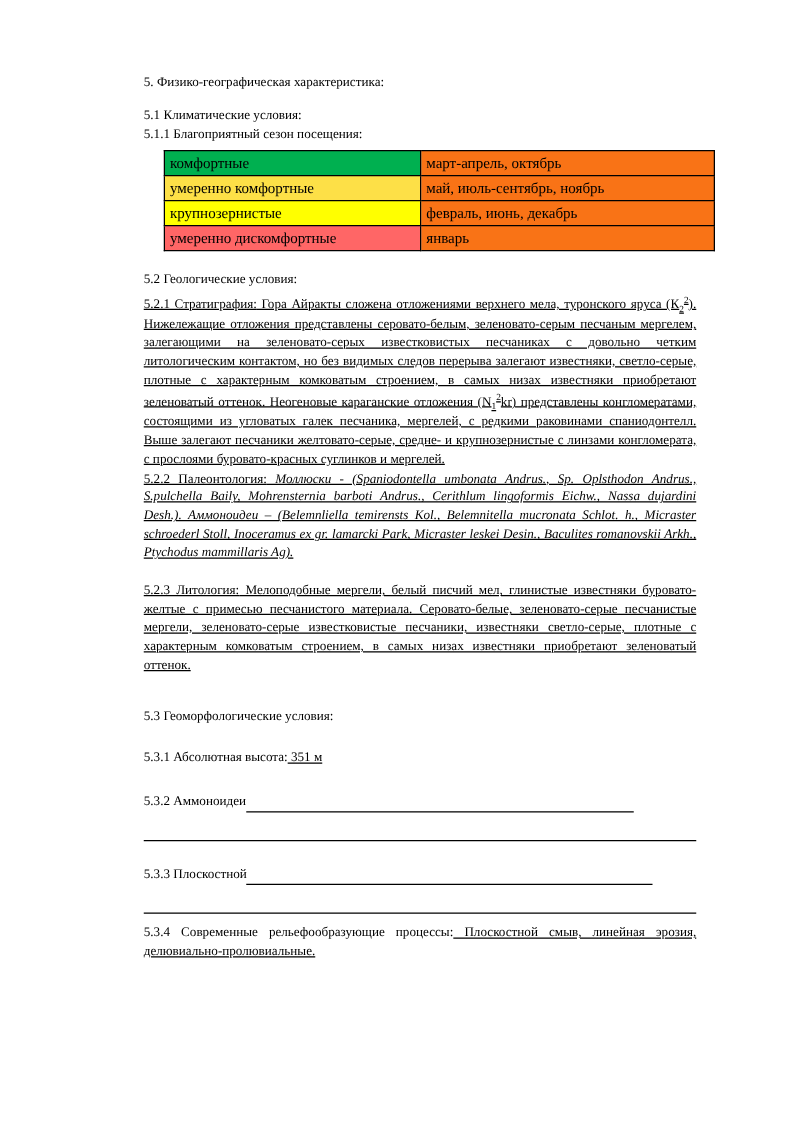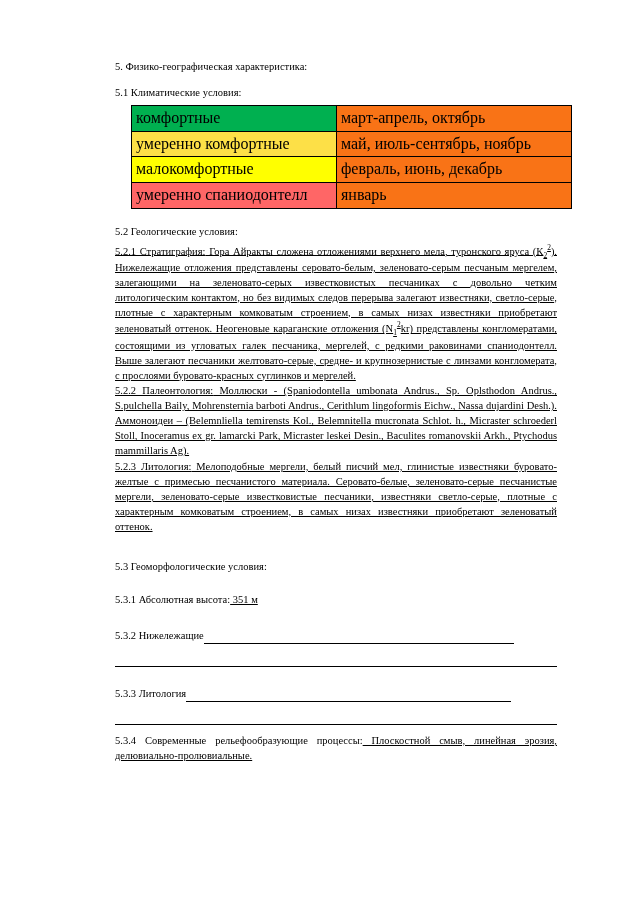--- a/index.html
+++ b/index.html
@@ -43,29 +43,29 @@
   
   table.comfort {
     border-collapse: collapse;
     margin: 4px 0 0 16px;
     width: 426px;
     table-layout: fixed;
   }
   table.comfort td {
     border: 1px solid #000;
     padding: 1px 4px;
-    font-size: 16px;
+    font-size: 12px;
     height: 15px;
     vertical-align: middle;
   }
   table.comfort td.label { width: 196px; }
   table.comfort td.value { width: 226px; background: #f97316; }
 
   .u { text-decoration: underline; }
-  .i { }
+  .i { font-style: italic; }
 
   .body-block {
     text-align: justify;
     text-justify: inter-word;
   }
   .sub { vertical-align: sub; font-size: 7.5px; }
   .sup { vertical-align: super; font-size: 7.5px; }
 
   .fill-line {
     display: inline-block;
@@ -81,83 +81,84 @@
 <body>
 
 <div class="page">
   <div class="content">
 
     <div class="para">5. Физико-географическая характеристика:</div>
 
     <div class="spacer-sm"></div>
 
     <div class="para">5.1 Климатические условия:</div>
+    <div class="para">5.1.1 Благоприятный сезон посещения:</div>
 
     <table class="comfort">
       <tbody>
         <tr>
           <td class="label" style="background:#00b050">комфортные</td>
           <td class="value">март-апрель, октябрь</td>
         </tr>
         <tr>
           <td class="label" style="background:#fde047">умеренно комфортные</td>
           <td class="value">май, июль-сентябрь, ноябрь</td>
         </tr>
         <tr>
-          <td class="label" style="background:#ffff00">малокомфортные</td>
+          <td class="label" style="background:#ffff00">крупнозернистые</td>
           <td class="value">февраль, июнь, декабрь</td>
         </tr>
         <tr>
-          <td class="label" style="background:#ff6666">умеренно спаниодонтелл</td>
+          <td class="label" style="background:#ff6666">умеренно дискомфортные</td>
           <td class="value">январь</td>
         </tr>
       </tbody>
     </table>
 
     <div class="spacer-md"></div>
 
     <div class="para">5.2 Геологические условия:</div>
 
     <div class="spacer-xs" style="height:3px"></div>
 
     <div class="body-block">
       <span class="u">5.2.1  Стратиграфия:</span><span class="u"> Гора Айракты сложена отложениями верхнего мела, туронского яруса (К</span><span class="u sub">2</span><span class="u sup">2</span><span class="u">). Нижележащие отложения представлены серовато-белым, зеленовато-серым песчаным мергелем, залегающими на зеленовато-серых известковистых песчаниках с довольно четким литологическим контактом, но без видимых следов перерыва залегают известняки, светло-серые, плотные с характерным комковатым строением, в самых низах известняки приобретают зеленоватый оттенок. Неогеновые караганские отложения (N</span><span class="u sub">1</span><span class="u sup">2</span><span class="u">kr) представлены конгломератами, состоящими из угловатых галек песчаника, мергелей, с редкими раковинами спаниодонтелл. Выше залегают песчаники желтовато-серые, средне- и крупнозернистые с линзами конгломерата, с прослоями буровато-красных суглинков и мергелей.</span>
     </div>
 
     <div class="body-block" style="margin-top:1px">
       <span class="u">5.2.2  Палеонтология:</span><span class="u i">  Моллюски -  (Spaniodontella umbonata Andrus., Sp. Oplsthodon Andrus., S.pulchella Baily, Mohrensternia barboti Andrus., Cerithlum lingoformis Eichw., Nassa dujardini Desh.). Аммоноидеи – (Belemnliella temirensts Kol., Belemnitella mucronata Schlot. h., Micraster schroederl Stoll, Inoceramus ex gr. lamarcki Park, Micraster leskei Desin., Baculites romanovskii Arkh., Ptychodus mammillaris Ag).</span>
     </div>
 
-    <div class="body-block" style="margin-top:1px">
+    <div class="body-block" style="margin-top:15px">
       <span class="u">5.2.3  Литология:</span><span class="u">  Мелоподобные мергели, белый писчий мел, глинистые известняки буровато-желтые с примесью песчанистого материала. Серовато-белые, зеленовато-серые песчанистые мергели, зеленовато-серые известковистые песчаники, известняки светло-серые, плотные с характерным комковатым строением, в самых низах известняки приобретают зеленоватый оттенок.</span>
     </div>
 
     <div class="spacer-lg"></div>
 
     <div class="para">5.3 Геоморфологические условия:</div>
 
     <div class="spacer-xs"></div>
 
     <div class="para line-row">
       <span>5.3.1 Абсолютная высота:</span><span class="u"> 351 м</span>
     </div>
 
     <div class="spacer-xs" style="height:9px"></div>
 
     <div class="para line-row">
-      <span>5.3.2 Нижележащие</span><span class="fill-line" style="width:310px"></span>
+      <span>5.3.2 Аммоноидеи</span><span class="fill-line" style="width:310px"></span>
     </div>
     <div class="para" style="margin-top:8px">
       <span class="fill-line" style="width:442px"></span>
     </div>
 
     <div class="spacer-xs" style="height:8px"></div>
 
     <div class="para line-row">
-      <span>5.3.3 Литология</span><span class="fill-line" style="width:325px"></span>
+      <span>5.3.3 Плоскостной</span><span class="fill-line" style="width:325px"></span>
     </div>
     <div class="para" style="margin-top:8px">
       <span class="fill-line" style="width:442px"></span>
     </div>
 
     <div class="spacer-xs" style="height:9px"></div>
 
     <div class="body-block">
       <span>5.3.4  Современные рельефообразующие процессы:</span><span class="u"> Плоскостной смыв, линейная эрозия, делювиально-пролювиальные.</span>
     </div>

